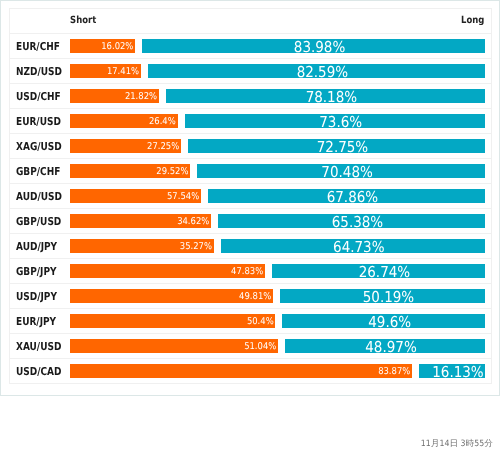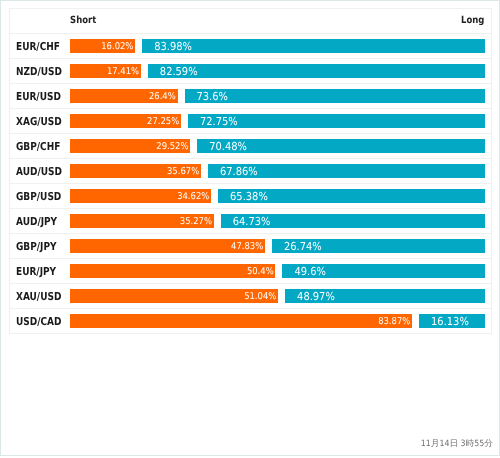--- a/index.html
+++ b/index.html
@@ -17,21 +17,21 @@
     font-family: "DejaVu Sans", sans-serif;
     font-stretch: condensed;
     overflow: hidden;
   }
   .card {
     will-change: opacity;
     position: absolute;
     left: 0px;
     top: 0px;
     width: 500px;
-    height: 456px;
+    height: 396px;
     background: #ffffff;
     border: 1px solid #dce7e7;
     box-sizing: border-box;
   }
   .sentiment-table {
     position: absolute;
     left: 7.5px;
     top: 7px;
     width: 483px;
     border-collapse: collapse;
@@ -106,27 +106,28 @@
   }
   .bar-gap {
     width: 7px;
     flex: 0 0 7px;
   }
   .bar-long {
     background: #03a8c4;
     height: 14px;
     padding-top: 1px;
     color: #ffffff;
-    font-size: 11px;
+    font-size: 15px;
     line-height: 14px;
     padding-left: 12px;
     box-sizing: border-box;
     white-space: nowrap;
     overflow: hidden;
     flex: 0 0 auto;
+    text-align: center;
   }
   .footer {
     position: absolute;
     right: 5.7px;
     top: 436.3px;
     font-size: 10px;
     color: #707070;
     transform: scale(0.87);
     transform-origin: right top;
     white-space: nowrap;
@@ -163,20 +164,30 @@
           <td class="pair-label"><span>NZD/USD</span></td>
           <td class="bar-cell">
             <div class="bars">
               <div class="bar-short" style="width:calc((100% - 7px) * 0.1741)">17.41%</div>
               <div class="bar-gap"></div>
               <div class="bar-long" style="width:calc((100% - 7px) * 0.8259000000000001)">82.59%</div>
             </div>
           </td>
         </tr>
         <tr class="data-row">
+          <td class="pair-label"><span>USD/CHF</span></td>
+          <td class="bar-cell">
+            <div class="bars">
+              <div class="bar-short" style="width:calc((100% - 7px) * 0.2182)">21.82%</div>
+              <div class="bar-gap"></div>
+              <div class="bar-long" style="width:calc((100% - 7px) * 0.7818)">78.18%</div>
+            </div>
+          </td>
+        </tr>
+        <tr class="data-row">
           <td class="pair-label"><span>EUR/USD</span></td>
           <td class="bar-cell">
             <div class="bars">
               <div class="bar-short" style="width:calc((100% - 7px) * 0.264)">26.4%</div>
               <div class="bar-gap"></div>
               <div class="bar-long" style="width:calc((100% - 7px) * 0.736)">73.6%</div>
             </div>
           </td>
         </tr>
         <tr class="data-row">
@@ -196,21 +207,21 @@
               <div class="bar-short" style="width:calc((100% - 7px) * 0.2952)">29.52%</div>
               <div class="bar-gap"></div>
               <div class="bar-long" style="width:calc((100% - 7px) * 0.7048000000000001)">70.48%</div>
             </div>
           </td>
         </tr>
         <tr class="data-row">
           <td class="pair-label"><span>AUD/USD</span></td>
           <td class="bar-cell">
             <div class="bars">
-              <div class="bar-short" style="width:calc((100% - 7px) * 0.3214)">35.67%</div>
+              <div class="bar-short" style="width:calc((100% - 7px) * 0.3214)">57.54%</div>
               <div class="bar-gap"></div>
               <div class="bar-long" style="width:calc((100% - 7px) * 0.6786)">67.86%</div>
             </div>
           </td>
         </tr>
         <tr class="data-row">
           <td class="pair-label"><span>GBP/USD</span></td>
           <td class="bar-cell">
             <div class="bars">
               <div class="bar-short" style="width:calc((100% - 7px) * 0.34619999999999995)">34.62%</div>
@@ -229,20 +240,30 @@
             </div>
           </td>
         </tr>
         <tr class="data-row">
           <td class="pair-label"><span>GBP/JPY</span></td>
           <td class="bar-cell">
             <div class="bars">
               <div class="bar-short" style="width:calc((100% - 7px) * 0.4783)">47.83%</div>
               <div class="bar-gap"></div>
               <div class="bar-long" style="width:calc((100% - 7px) * 0.5217)">26.74%</div>
+            </div>
+          </td>
+        </tr>
+        <tr class="data-row">
+          <td class="pair-label"><span>USD/JPY</span></td>
+          <td class="bar-cell">
+            <div class="bars">
+              <div class="bar-short" style="width:calc((100% - 7px) * 0.49810000000000004)">49.81%</div>
+              <div class="bar-gap"></div>
+              <div class="bar-long" style="width:calc((100% - 7px) * 0.5019)">50.19%</div>
             </div>
           </td>
         </tr>
         <tr class="data-row">
           <td class="pair-label"><span>EUR/JPY</span></td>
           <td class="bar-cell">
             <div class="bars">
               <div class="bar-short" style="width:calc((100% - 7px) * 0.504)">50.4%</div>
               <div class="bar-gap"></div>
               <div class="bar-long" style="width:calc((100% - 7px) * 0.496)">49.6%</div>

